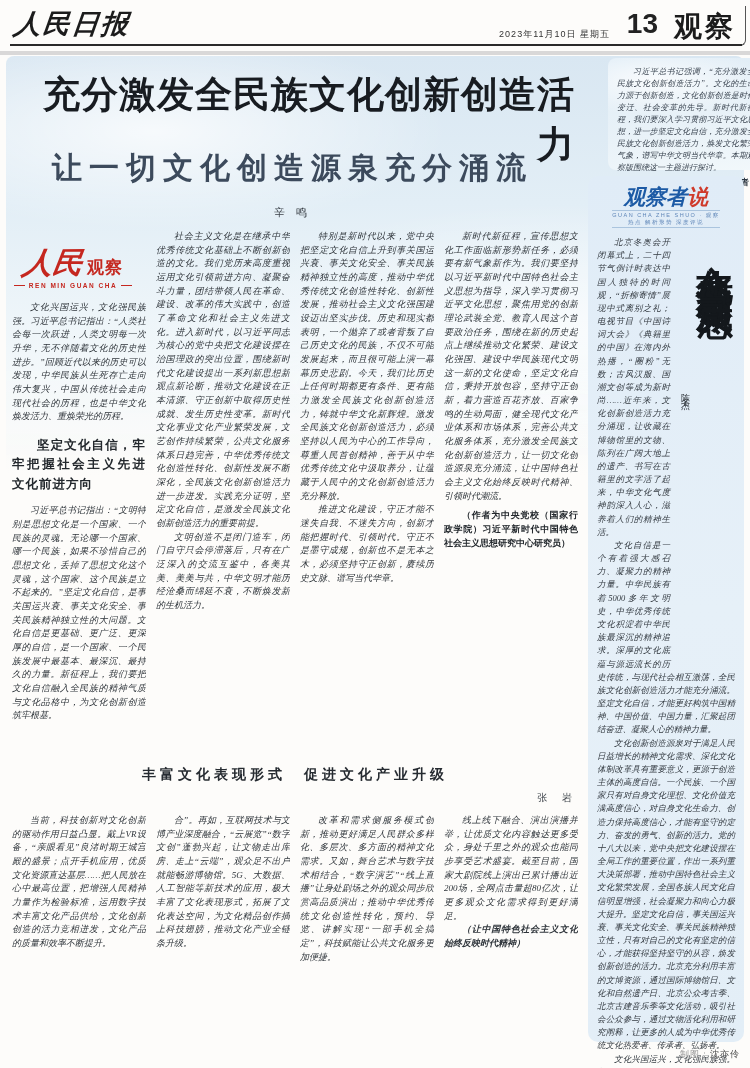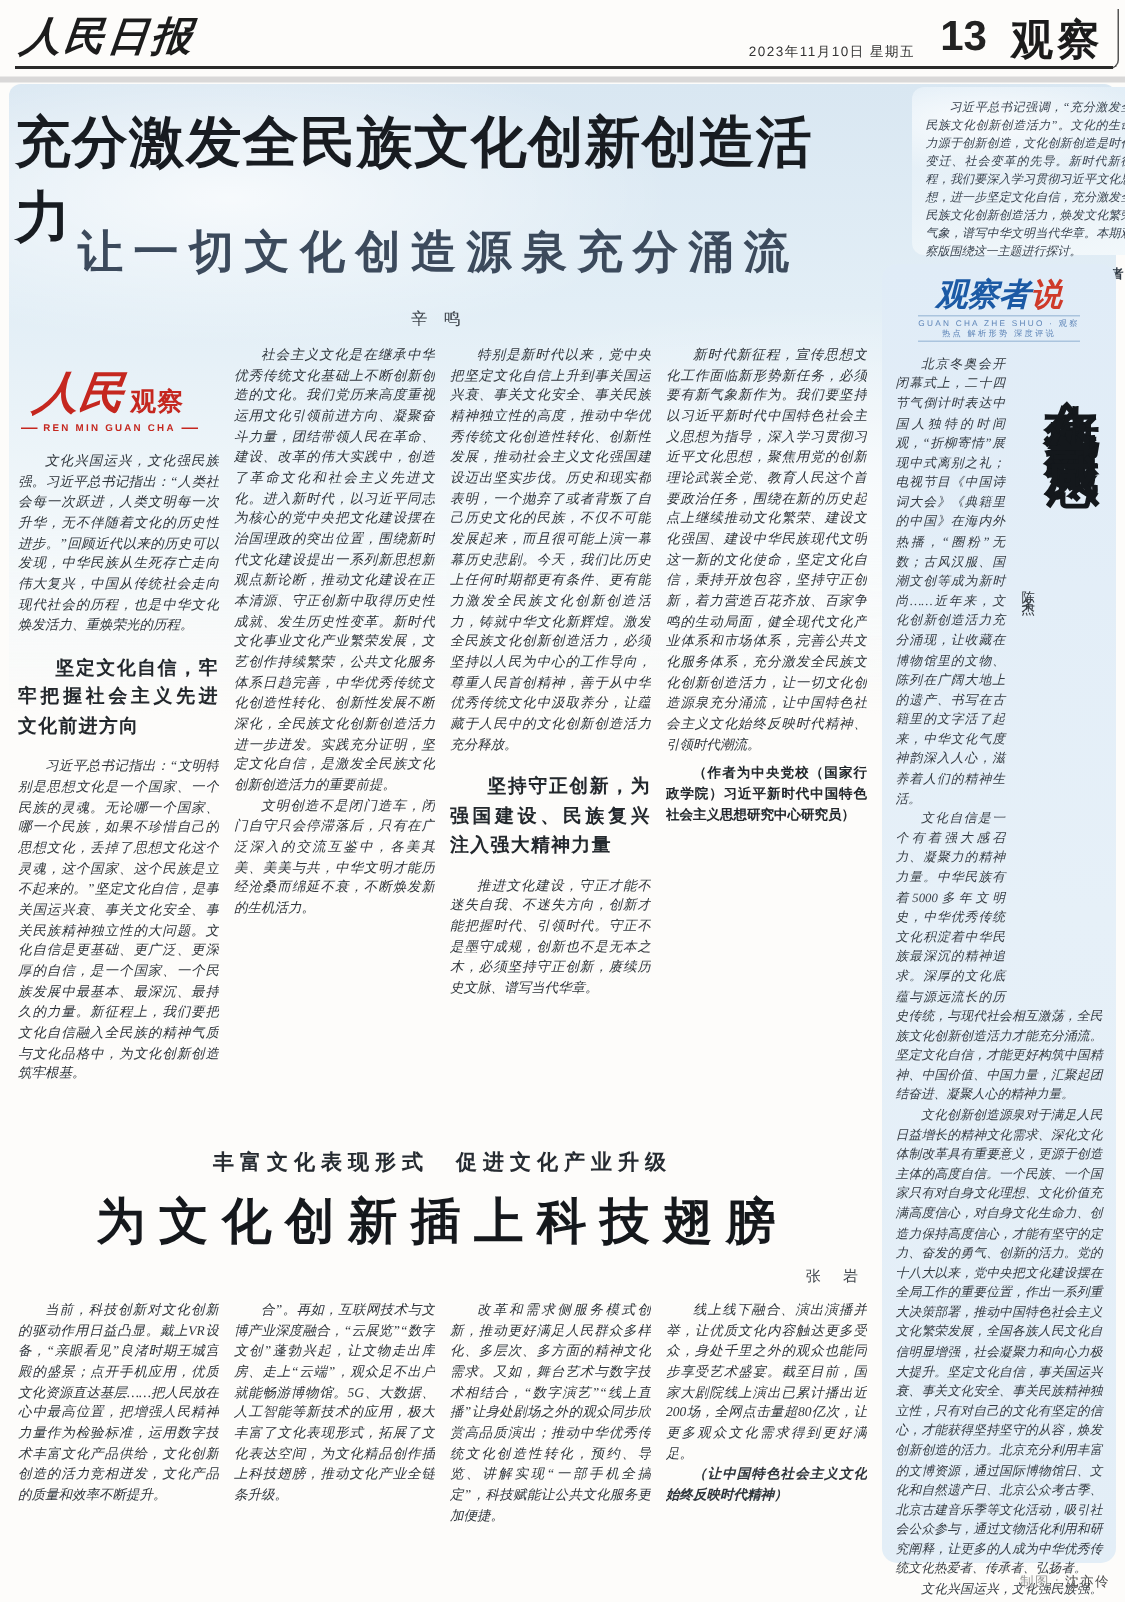--- a/index.html
+++ b/index.html
@@ -28,21 +28,21 @@
   
   .wash {
     position:absolute; left:6px; top:56px; width:738px; height:420px; border-radius:8px;
     background:
       radial-gradient(420px 140px at 20% 18%, rgba(255,255,255,.75), rgba(255,255,255,0) 70%),
       radial-gradient(500px 180px at 75% 65%, rgba(255,255,255,.6), rgba(255,255,255,0) 70%),
       linear-gradient(180deg, #d9e7f2 0%, #e2eef6 35%, #f1f7fa 70%, rgba(255,255,255,0) 100%);
   }
 
   
-  .f-headline { position:absolute; left:10px; top:70px; width:565px; text-align:left;
+  .f-headline { position:absolute; left:10px; top:70px; width:565px; text-align:right;
     font-size:37px; font-weight:900; color:#181c21; letter-spacing:1px; }
   .f-subhead { position:absolute; left:10px; top:148px; width:565px; text-align:center;
     font-family:"Liberation Serif", serif; font-size:30px; font-weight:600;
     color:#3c4a5c; letter-spacing:7px; }
   .f-byline { position:absolute; left:10px; top:205px; width:565px; text-align:center;
     font-size:11px; color:#3e444b; letter-spacing:4px; }
 
   
   .ed-card { position:absolute; left:608px; top:58px; width:156px; height:112px;
     border-radius:8px; padding:8px 9px 6px 9px;
@@ -157,21 +157,20 @@
     <p class="body-t">习近平总书记指出：“文明特别是思想文化是一个国家、一个民族的灵魂。无论哪一个国家、哪一个民族，如果不珍惜自己的思想文化，丢掉了思想文化这个灵魂，这个国家、这个民族是立不起来的。”坚定文化自信，是事关国运兴衰、事关文化安全、事关民族精神独立性的大问题。文化自信是更基础、更广泛、更深厚的自信，是一个国家、一个民族发展中最基本、最深沉、最持久的力量。新征程上，我们要把文化自信融入全民族的精神气质与文化品格中，为文化创新创造筑牢根基。</p>
   </div>
 
   <div class="col">
     <p class="body-t">社会主义文化是在继承中华优秀传统文化基础上不断创新创造的文化。我们党历来高度重视运用文化引领前进方向、凝聚奋斗力量，团结带领人民在革命、建设、改革的伟大实践中，创造了革命文化和社会主义先进文化。进入新时代，以习近平同志为核心的党中央把文化建设摆在治国理政的突出位置，围绕新时代文化建设提出一系列新思想新观点新论断，推动文化建设在正本清源、守正创新中取得历史性成就、发生历史性变革。新时代文化事业文化产业繁荣发展，文艺创作持续繁荣，公共文化服务体系日趋完善，中华优秀传统文化创造性转化、创新性发展不断深化，全民族文化创新创造活力进一步迸发。实践充分证明，坚定文化自信，是激发全民族文化创新创造活力的重要前提。</p>
     <p class="body-t">文明创造不是闭门造车，闭门自守只会停滞落后，只有在广泛深入的交流互鉴中，各美其美、美美与共，中华文明才能历经沧桑而绵延不衰，不断焕发新的生机活力。</p>
   </div>
 
   <div class="col">
     <p class="body-t">特别是新时代以来，党中央把坚定文化自信上升到事关国运兴衰、事关文化安全、事关民族精神独立性的高度，推动中华优秀传统文化创造性转化、创新性发展，推动社会主义文化强国建设迈出坚实步伐。历史和现实都表明，一个抛弃了或者背叛了自己历史文化的民族，不仅不可能发展起来，而且很可能上演一幕幕历史悲剧。今天，我们比历史上任何时期都更有条件、更有能力激发全民族文化创新创造活力，铸就中华文化新辉煌。激发全民族文化创新创造活力，必须坚持以人民为中心的工作导向，尊重人民首创精神，善于从中华优秀传统文化中汲取养分，让蕴藏于人民中的文化创新创造活力充分释放。</p>
-    <h3 class="sec-h">坚持守正创新，为强国建设、民族复兴注入强大精神力量</h3>
     <p class="body-t">推进文化建设，守正才能不迷失自我、不迷失方向，创新才能把握时代、引领时代。守正不是墨守成规，创新也不是无本之木，必须坚持守正创新，赓续历史文脉、谱写当代华章。</p>
   </div>
 
   <div class="col">
     <p class="body-t">新时代新征程，宣传思想文化工作面临新形势新任务，必须要有新气象新作为。我们要坚持以习近平新时代中国特色社会主义思想为指导，深入学习贯彻习近平文化思想，聚焦用党的创新理论武装全党、教育人民这个首要政治任务，围绕在新的历史起点上继续推动文化繁荣、建设文化强国、建设中华民族现代文明这一新的文化使命，坚定文化自信，秉持开放包容，坚持守正创新，着力营造百花齐放、百家争鸣的生动局面，健全现代文化产业体系和市场体系，完善公共文化服务体系，充分激发全民族文化创新创造活力，让一切文化创造源泉充分涌流，让中国特色社会主义文化始终反映时代精神、引领时代潮流。</p>
     <p class="auth-note">（作者为中央党校（国家行政学院）习近平新时代中国特色社会主义思想研究中心研究员）</p>
   </div>
 </div>
 
 <div class="obs-card">
@@ -192,21 +191,20 @@
 
   </div>
 </div>
 
 <div class="credit">
   <span class="lab">制图：</span><span class="nm">沈亦伶</span>
 </div>
 
 <div class="tech">
   <div class="t-kicker">丰富文化表现形式　促进文化产业升级</div>
-  <div class="t-headline">为文化创新插上科技翅膀</div>
   <div class="t-byline">张  岩</div>
   <div class="t-cols">
     <div class="t-col">
       <p class="body-t">当前，科技创新对文化创新的驱动作用日益凸显。戴上VR设备，“亲眼看见”良渚时期王城宫殿的盛景；点开手机应用，优质文化资源直达基层……把人民放在心中最高位置，把增强人民精神力量作为检验标准，运用数字技术丰富文化产品供给，文化创新创造的活力竞相迸发，文化产品的质量和效率不断提升。</p>
     </div>
     <div class="t-col">
       <p class="body-t">合”。再如，互联网技术与文博产业深度融合，“云展览”“数字文创”蓬勃兴起，让文物走出库房、走上“云端”，观众足不出户就能畅游博物馆。5G、大数据、人工智能等新技术的应用，极大丰富了文化表现形式，拓展了文化表达空间，为文化精品创作插上科技翅膀，推动文化产业全链条升级。</p>
     </div>
     <div class="t-col">
       <p class="body-t">改革和需求侧服务模式创新，推动更好满足人民群众多样化、多层次、多方面的精神文化需求。又如，舞台艺术与数字技术相结合，“数字演艺”“线上直播”让身处剧场之外的观众同步欣赏高品质演出；推动中华优秀传统文化创造性转化，预约、导览、讲解实现“一部手机全搞定”，科技赋能让公共文化服务更加便捷。</p>

